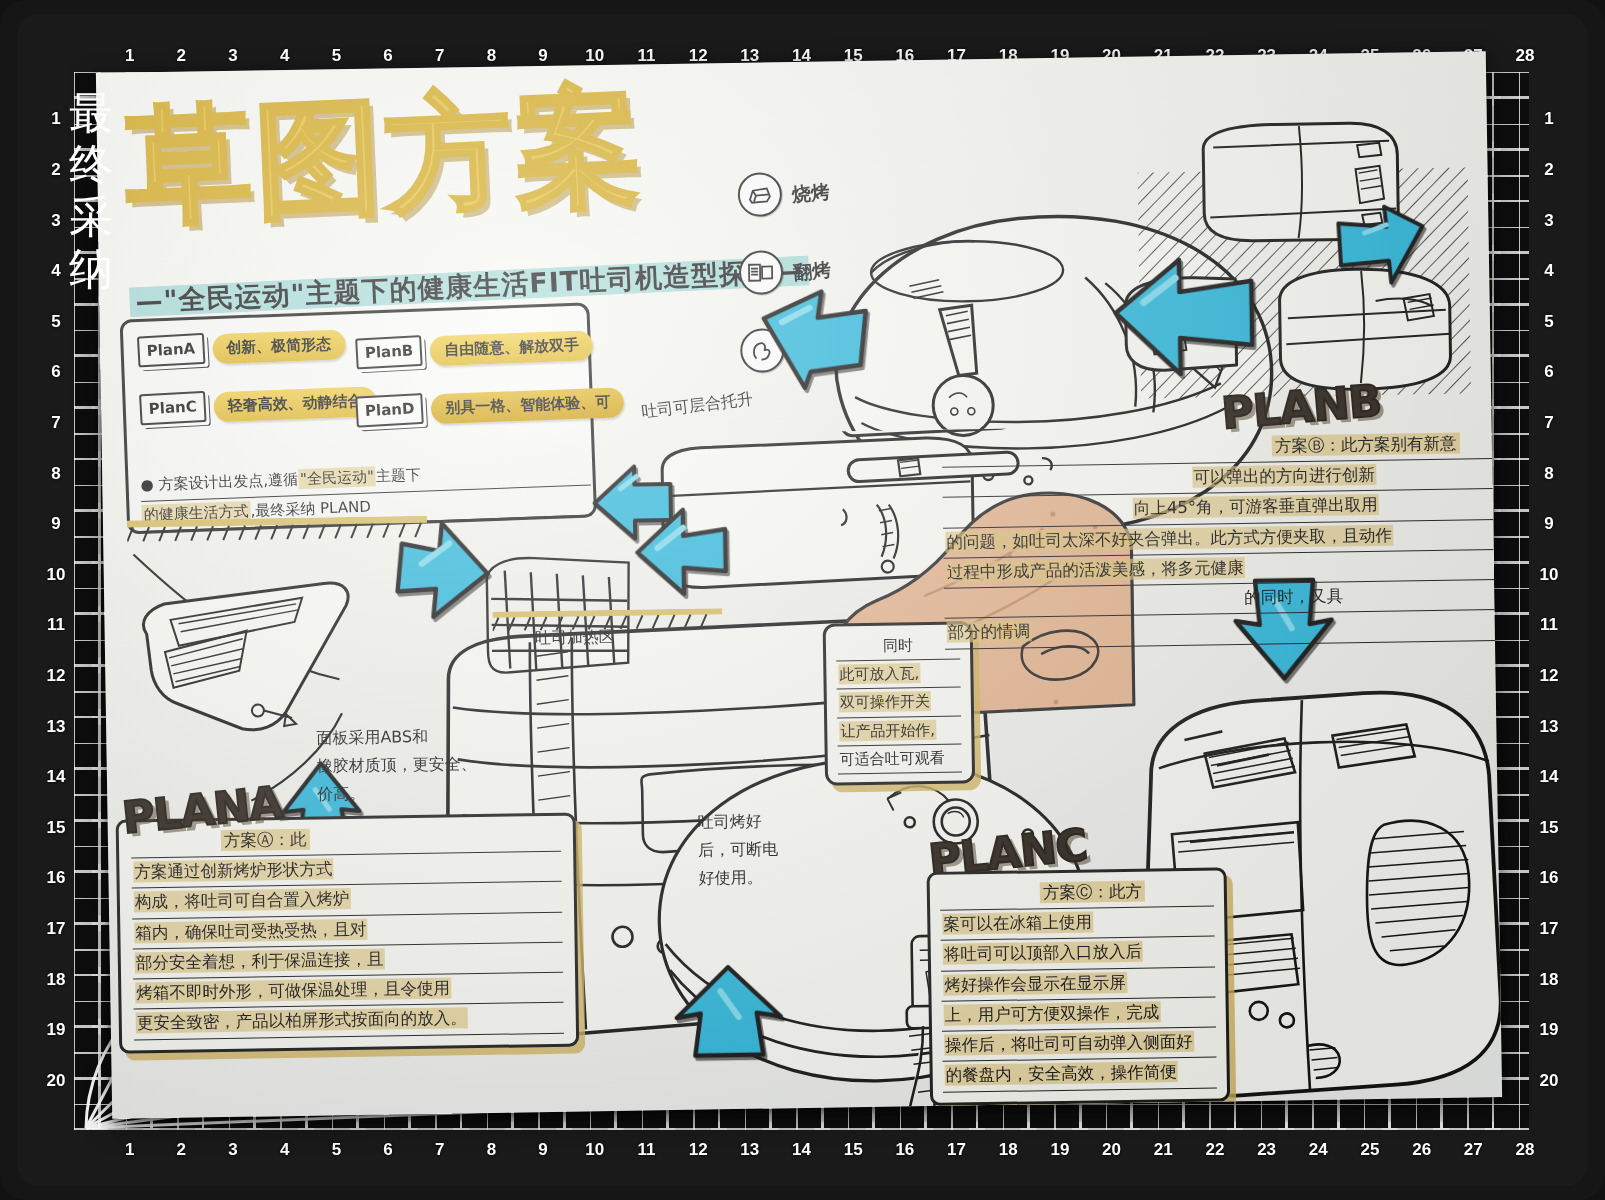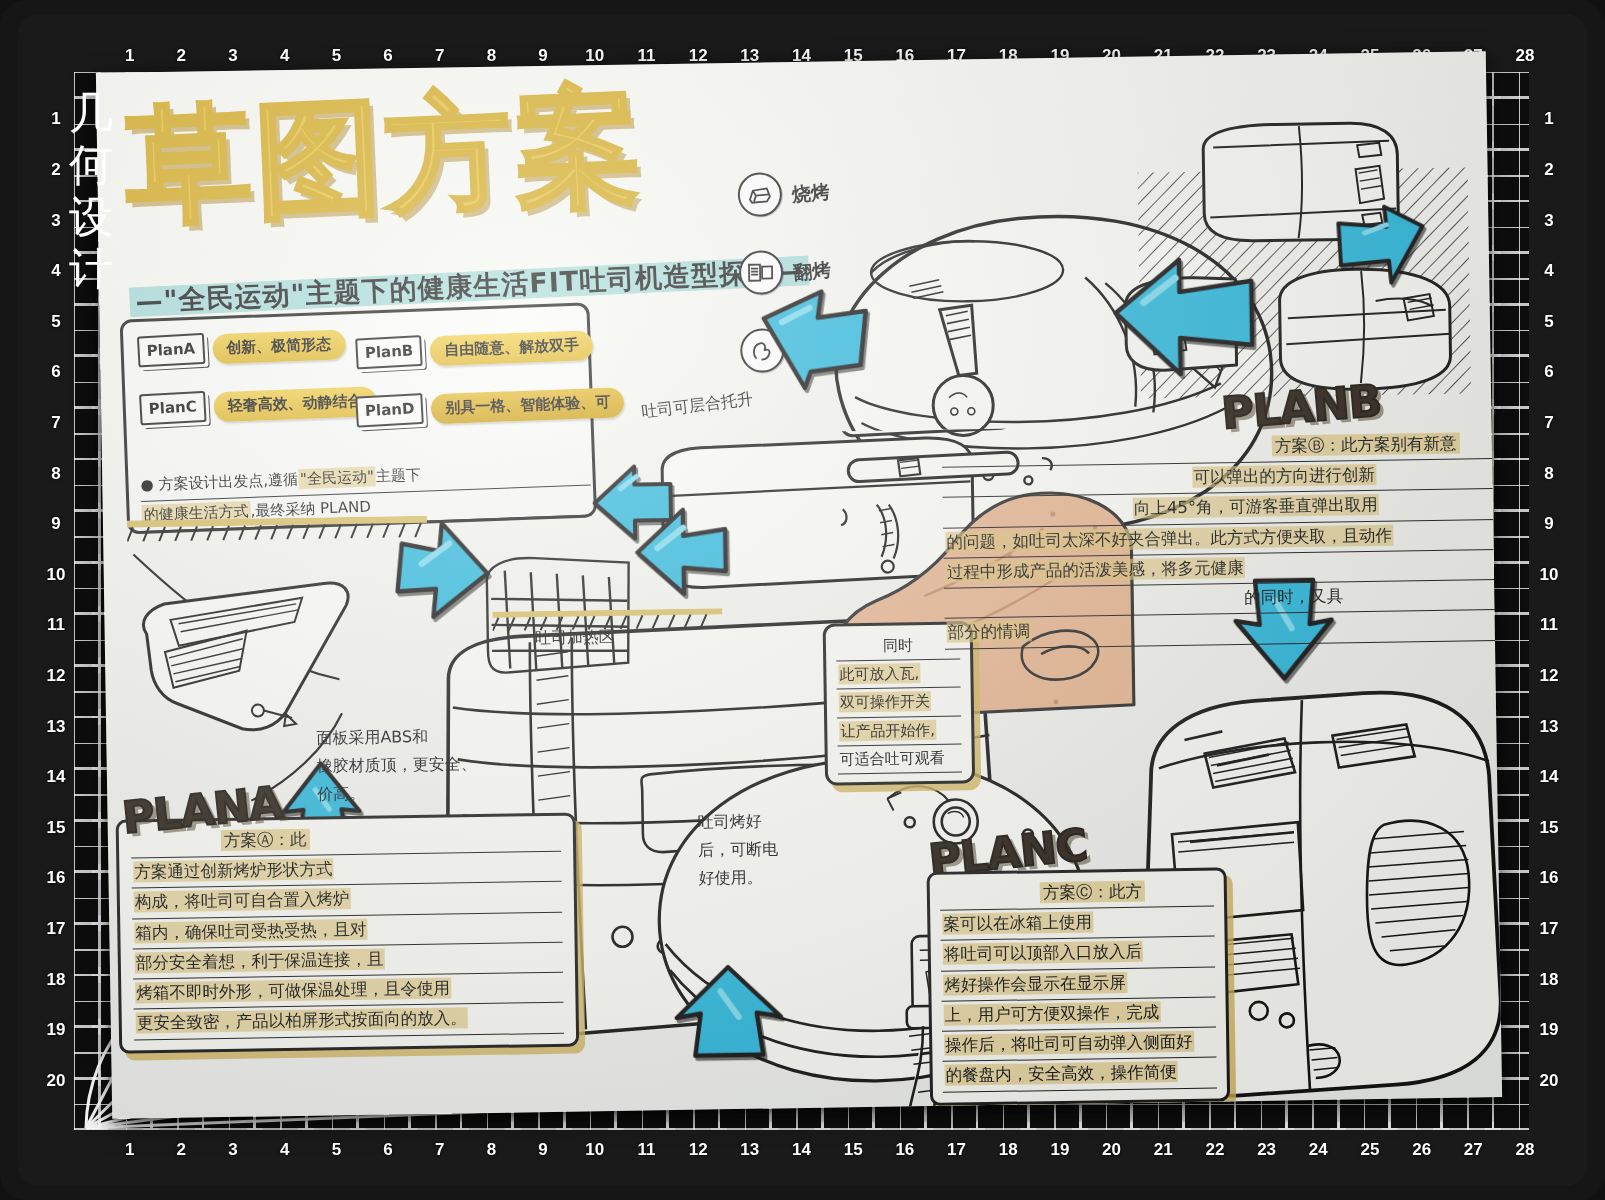--- a/index.html
+++ b/index.html
@@ -339,21 +339,21 @@
         <span style="top: 72.5%;">15</span>
         <span style="top: 77.5%;">16</span>
         <span style="top: 82.5%;">17</span>
         <span style="top: 87.5%;">18</span>
         <span style="top: 92.5%;">19</span>
         <span style="top: 97.5%;">20</span>
       </div>
   </div>
 </div>
 
-<div id="vert-title">几何设计</div>
+<div id="vert-title">最终采纳</div>
 
 <div id="sheet">
 
   <div class="abs" id="big-title">草图方案</div>
   <div class="abs" id="subtitle-wrap">
     <span id="subtitle">—"全民运动"主题下的健康生活FIT吐司机造型探究—</span>
   </div>
 
   <div class="abs" id="plan-box">
     <div class="plan-row" style="left:14px; top:14px;">

